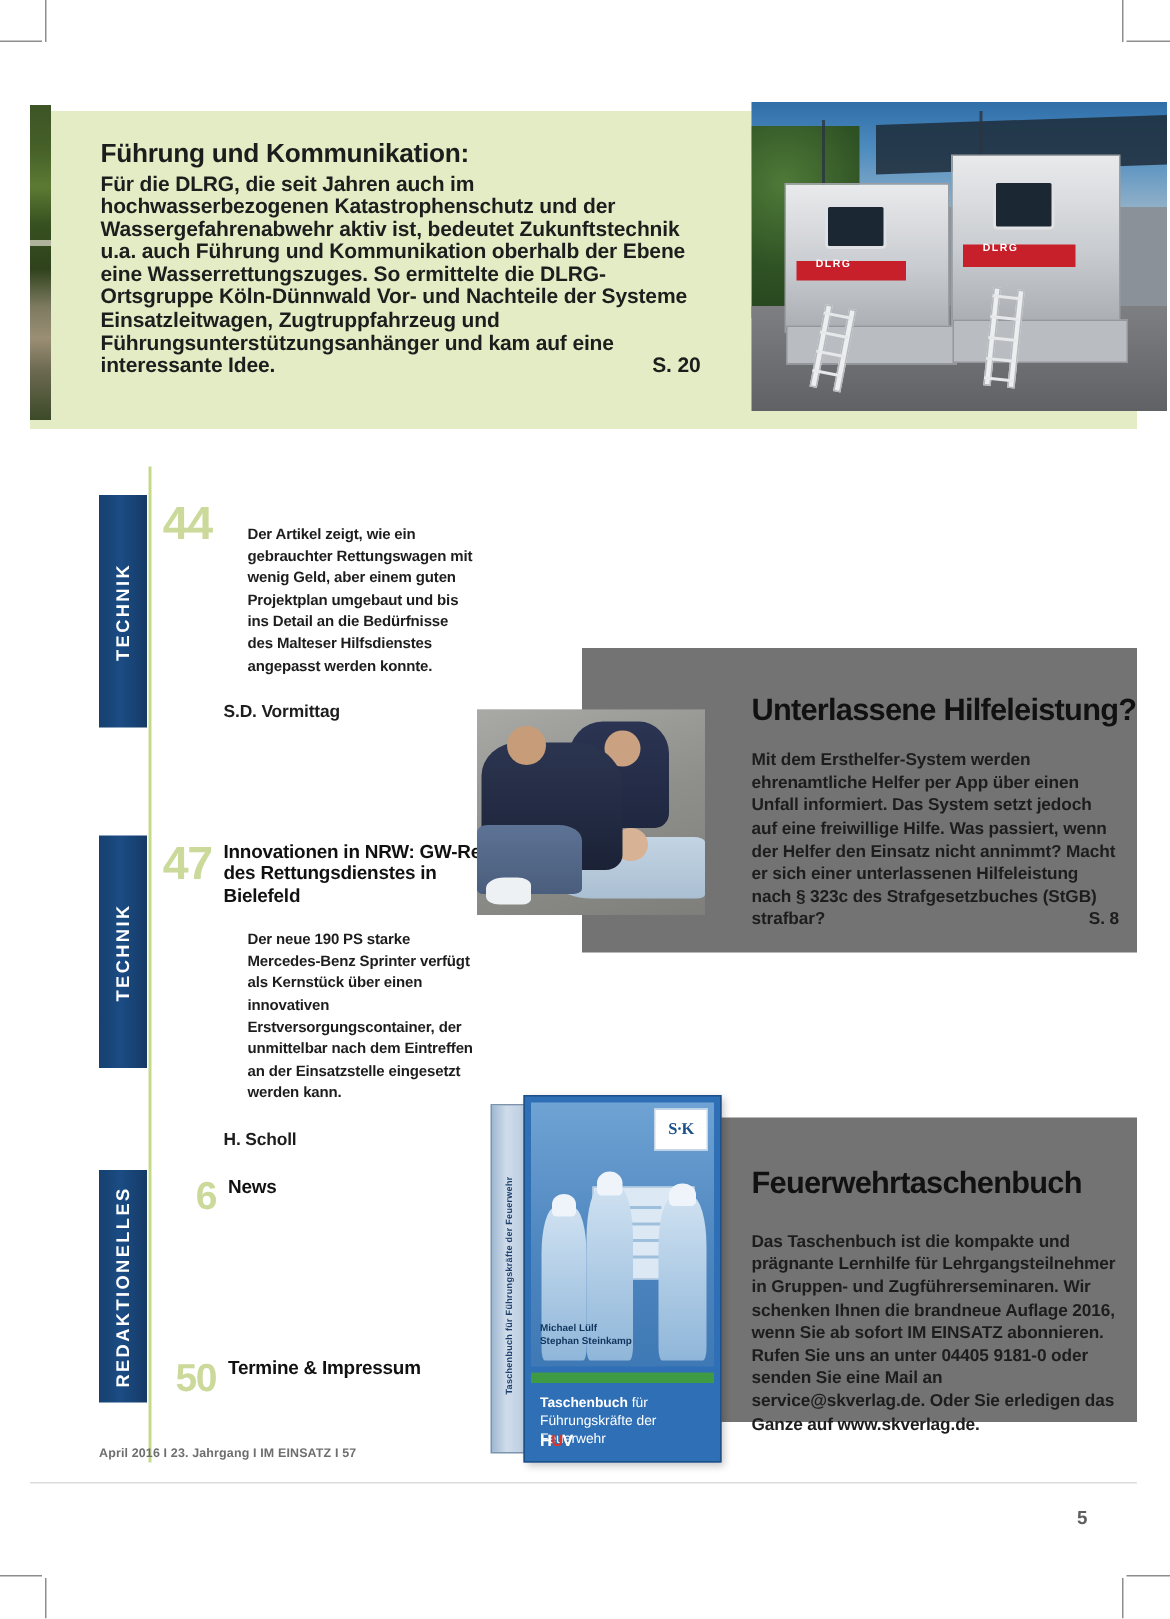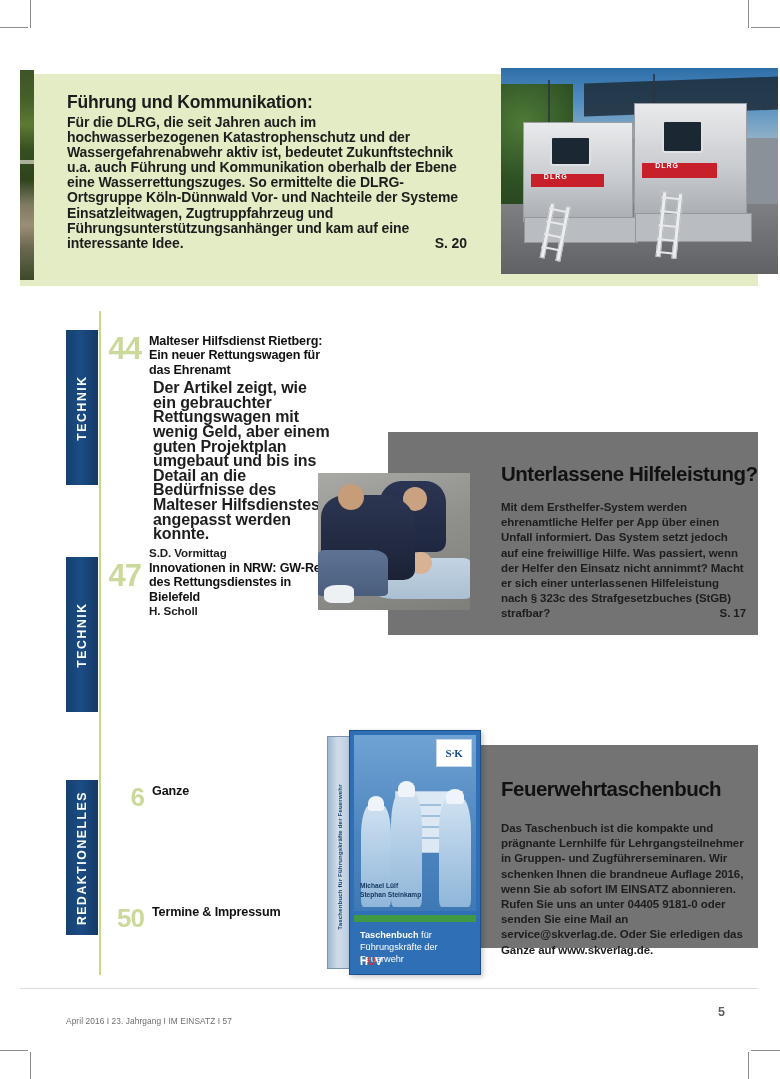--- a/index.html
+++ b/index.html
@@ -59,21 +59,21 @@
     transform:translate(-50%,-50%) rotate(-90deg);
     white-space:nowrap;color:#ffffff;font-size:12.2px;font-weight:700;letter-spacing:1.6px;
   }
 
   
   .entry{position:absolute;}
   .entry .num{position:absolute;left:0;top:0;width:46px;text-align:right;
     font-size:31px;font-weight:700;color:#cbd99a;letter-spacing:-1px;line-height:.95;}
   .entry .txt{position:absolute;left:54px;top:0;width:185px;}
   .entry h3{margin:0;font-size:12.6px;line-height:14.4px;font-weight:700;color:#111;letter-spacing:-0.15px;}
-  .entry p{margin:4px;font-size:16px;line-height:14.6px;font-weight:600;color:#1d1d1d;letter-spacing:-0.1px;}
+  .entry p{margin:16px;font-size:10px;line-height:14.6px;font-weight:600;color:#1d1d1d;letter-spacing:-0.1px;}
   .entry .author{margin:0;font-size:11.6px;line-height:14.6px;font-weight:600;color:#1d1d1d;}
 
   .small-entry .num{font-size:26px;line-height:1;width:34px;}
   .small-entry .txt{left:42px;}
   .small-entry h3{font-size:12.6px;line-height:14.4px;}
 
   
   .panel{position:absolute;background:#737373;}
   .panel h2{margin:0;font-size:20.5px;font-weight:700;color:#111;letter-spacing:-0.5px;}
   .panel p{margin:0;font-size:11.5px;line-height:15.2px;font-weight:600;color:#1d1d1d;letter-spacing:-0.08px;}
@@ -120,21 +120,21 @@
     font-size:11px;font-weight:700;color:#1a4f8a;font-family:"Liberation Serif",serif;letter-spacing:-.5px;}
   .book .authors{position:absolute;left:10px;top:150px;font-size:6.6px;font-weight:700;color:#12355e;line-height:9px;}
   .book .greenbar{position:absolute;left:4px;right:4px;top:184px;height:7px;background:#3f9a44;}
   .book .ftitle{position:absolute;left:10px;top:198px;right:8px;font-size:9.2px;line-height:12px;font-weight:700;color:#ffffff;}
   .book .ftitle .lt{font-weight:400;}
   .book .huv{position:absolute;left:10px;top:224px;font-size:11px;font-weight:700;color:#ffffff;letter-spacing:-.5px;}
   .book .huv em{color:#d8342c;font-style:normal;}
 
   
   .footer{position:absolute;left:20px;top:988px;width:738px;height:1px;background:#dcdcdc;}
-  .footline{position:absolute;left:66px;top:1016px;font-size:8.3px;color:#6e6e6e;font-weight:400;letter-spacing:.1px;}
+  .footline{position:absolute;left:66px;top:963px;font-size:8.3px;color:#6e6e6e;font-weight:700;letter-spacing:.1px;}
   .pageno{position:absolute;right:55px;top:1005px;font-size:12.5px;color:#5f5f5f;font-weight:600;}
 </style>
 </head>
 <body>
 
 <div class="page">
 
   <div class="cropmark cm-v" style="left:30px;top:0;height:28px;"></div>
   <div class="cropmark cm-h" style="left:0;top:27px;width:28px;"></div>
   <div class="cropmark cm-v" style="left:748px;top:0;height:28px;"></div>
@@ -198,53 +198,53 @@
   <div class="tab" style="top:557px;height:155px;">
     <span>TECHNIK</span>
   </div>
   <div class="tab" style="top:780px;height:155px;">
     <span>REDAKTIONELLES</span>
   </div>
 
   <div class="entry" style="left:95px;top:334px;width:245px;">
     <div class="num">44</div>
     <div class="txt">
-      <h3>Malteser Hilfsdienst Rietberg: Ein neuer Rettungswagen für das Ehrenamt</h3>
       <p>Der Artikel zeigt, wie ein gebrauchter Rettungswagen mit wenig Geld, aber einem guten Projektplan umgebaut und bis ins Detail an die Bedürfnisse des Malteser Hilfsdienstes angepasst werden konnte.</p>
       <p class="author">S.D. Vormittag</p>
     </div>
   </div>
 
   <div class="entry" style="left:95px;top:561px;width:245px;">
     <div class="num">47</div>
     <div class="txt">
       <h3>Innovationen in NRW: GW-Rett des Rettungsdienstes in Bielefeld</h3>
+      <p>Der neue 190 PS starke Mercedes-Benz Sprinter verfügt als Kernstück über einen innovativen Erstversorgungscontainer, der unmittelbar nach dem Eintreffen an der Einsatzstelle eingesetzt werden kann.</p>
       <p class="author">H. Scholl</p>
     </div>
   </div>
 
   <div class="entry small-entry" style="left:110px;top:784px;width:220px;">
     <div class="num">6</div>
     <div class="txt">
-      <h3>Ganze</h3>
+      <h3>News</h3>
     </div>
   </div>
 
   <div class="entry small-entry" style="left:110px;top:905px;width:220px;">
     <div class="num">50</div>
     <div class="txt">
       <h3>Termine &amp; Impressum</h3>
     </div>
   </div>
 
   <div class="panel" style="left:388px;top:432px;width:370px;height:203px;">
     <h2 style="position:absolute;left:113px;top:30px;">Unterlassene Hilfeleistung?</h2>
     <p style="position:absolute;left:113px;top:68px;width:245px;">
       <span>Mit dem Ersthelfer-System werden ehrenamtliche Helfer per App über einen Unfall informiert. Das System setzt jedoch auf eine freiwillige Hilfe. Was passiert, wenn der Helfer den Einsatz nicht annimmt? Macht er sich einer unterlassenen Hilfeleistung nach § 323c des Strafgesetzbuches (StGB) strafbar?</span>
-      <span class="pageref">S. 17</span>
+      <span class="pageref">S. 8</span>
     </p>
   </div>
 
   <div class="cpr">
     <div class="asphalt"></div>
     <div class="patient"></div>
     <div class="head h3"></div>
     <div class="helper2"></div>
     <div class="head h2"></div>
     <div class="helper"></div>

